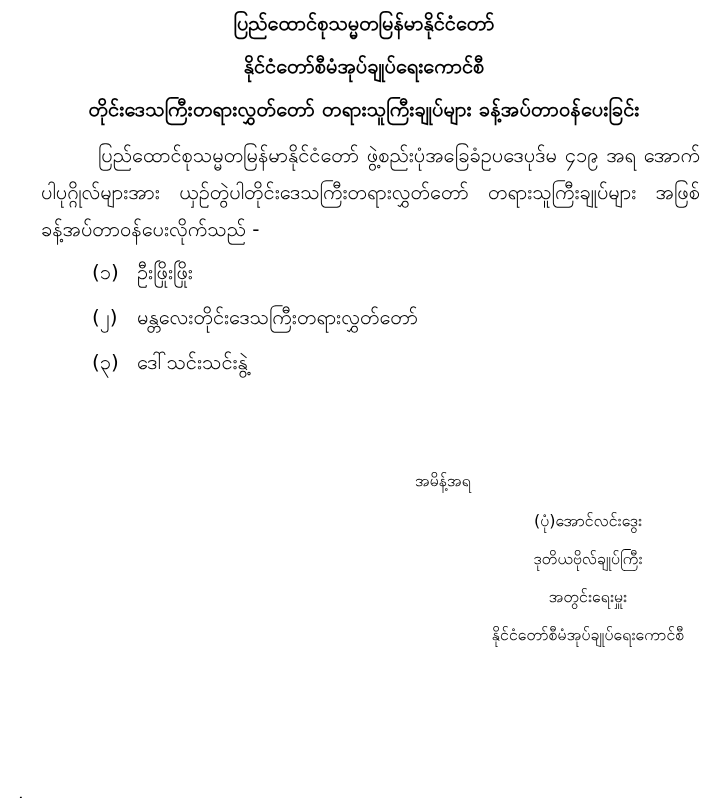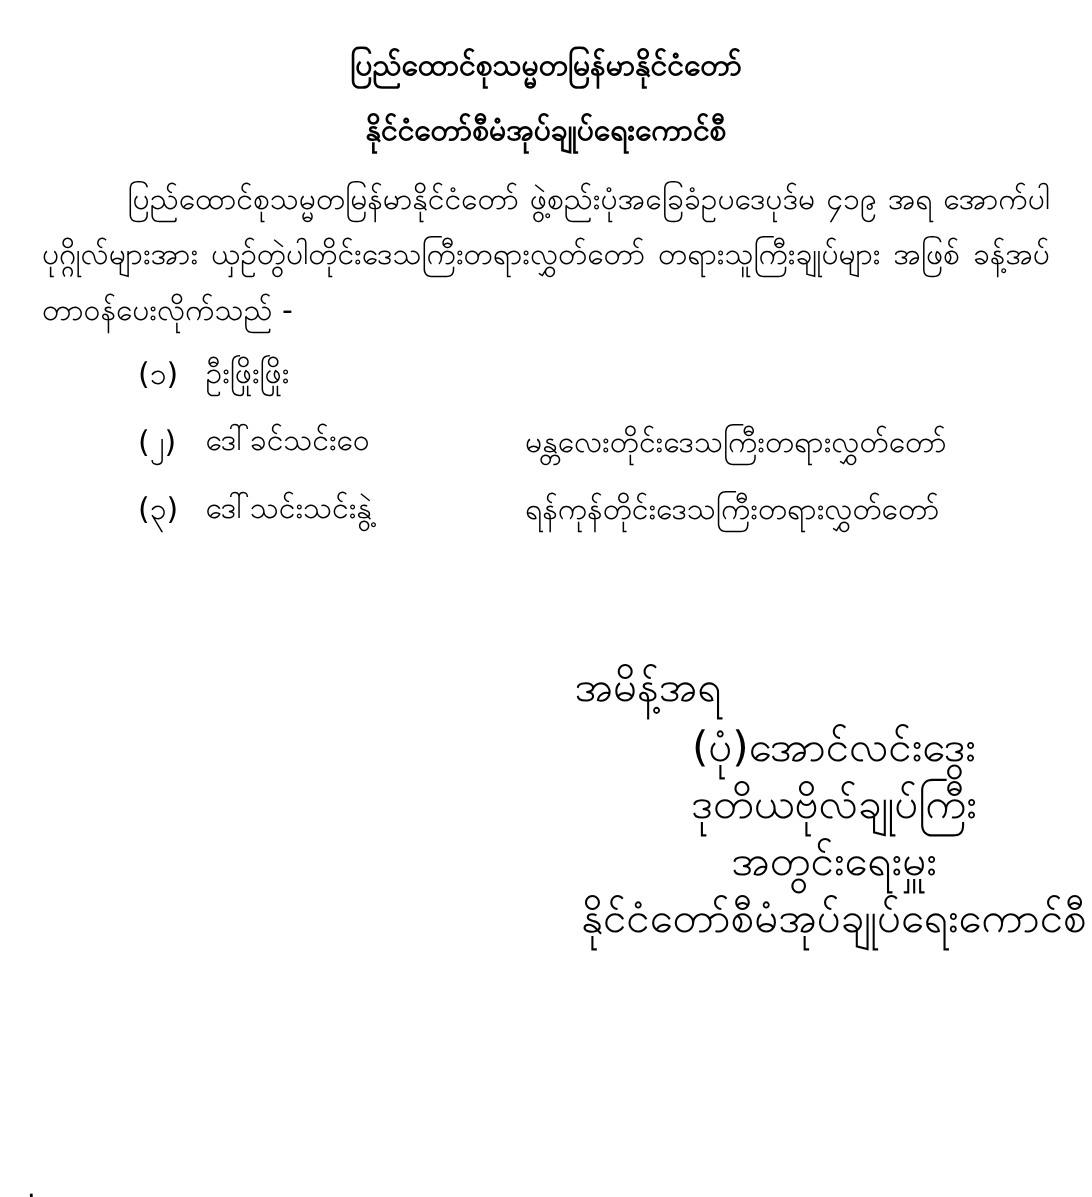--- a/index.html
+++ b/index.html
@@ -9,35 +9,35 @@
   }
   .doc-page {
     position: relative;
     width: 728px;
     height: 798px;
     background: #ffffff;
     color: #000000;
     font-family: "DejaVu Sans", "Liberation Sans", sans-serif;
     overflow: hidden;
     box-sizing: border-box;
-    padding-top: 28px;
+    padding-top: 8px;
   }
   .h-line {
     text-align: center;
     font-weight: 700;
     font-size: 20px;
     line-height: 30px;
     margin-bottom: 13px;
     white-space: nowrap;
   }
   .subject {
     letter-spacing: 0.2px;
   }
   .body-paragraph {
-    margin: 10px 28px 0 28px;
+    margin: 10px 28px 0 41px;
     font-size: 20px;
     line-height: 37px;
     text-align: justify;
     text-indent: 57px;
   }
   .appointments {
     margin-top: 8px;
   }
   .appt-row {
     display: flex;
@@ -53,21 +53,22 @@
   .appt-name {
     width: 213px;
     flex: 0 0 auto;
     font-family: Liberation Serif, serif;
   }
   .appt-court {
     flex: 1 1 auto;
   }
   .signature-block {
     margin-top: 88px;
-    font-size: 28px;
+    font-size: 16px;
+    margin-left: 32px;
   }
   .by-order {
     margin-left: 383px;
     line-height: 30px;
   }
   .sig-center {
     width: 340px;
     margin-left: 386px;
     margin-top: 10px;
     text-align: center;
@@ -85,37 +86,36 @@
     line-height: 6px;
   }
 </style>
 </head>
 <body>
 
 <div class="doc-page">
 
   <div class="h-line">ပြည်ထောင်စုသမ္မတမြန်မာနိုင်ငံတော်</div>
   <div class="h-line">နိုင်ငံတော်စီမံအုပ်ချုပ်ရေးကောင်စီ</div>
+  <div class="h-line subject">တိုင်းဒေသကြီးတရားလွှတ်တော် တရားသူကြီးချုပ်များ ခန့်အပ်တာဝန်ပေးခြင်း</div>
 
   <div class="body-paragraph">ပြည်ထောင်စုသမ္မတမြန်မာနိုင်ငံတော် ဖွဲ့စည်းပုံအခြေခံဥပဒေပုဒ်မ ၄၁၉ အရ အောက်ပါပုဂ္ဂိုလ်များအား ယှဉ်တွဲပါတိုင်းဒေသကြီးတရားလွှတ်တော် တရားသူကြီးချုပ်များ အဖြစ် ခန့်အပ်တာဝန်ပေးလိုက်သည် -</div>
 
   <div class="appointments">
     <div class="appt-row">
       <span class="appt-num">(၁)</span>
       <span class="appt-name">ဦးဖြိုးဖြိုး</span>
     </div>
     <div class="appt-row">
       <span class="appt-num">(၂)</span>
-      <span class="appt-name">ဒေါ်ခင်သင်းဝေ</span>
       <span class="appt-court">မန္တလေးတိုင်းဒေသကြီးတရားလွှတ်တော်</span>
     </div>
     <div class="appt-row">
       <span class="appt-num">(၃)</span>
       <span class="appt-name">ဒေါ်သင်းသင်းနွဲ့</span>
-      <span class="appt-court">ရန်ကုန်တိုင်းဒေသကြီးတရားလွှတ်တော်</span>
     </div>
   </div>
 
   <div class="signature-block">
     <div class="by-order">အမိန့်အရ</div>
     <div class="sig-center">
       <div class="sig-line">(ပုံ)အောင်လင်းဒွေး</div>
       <div class="sig-line">ဒုတိယဗိုလ်ချုပ်ကြီး</div>
       <div class="sig-line">အတွင်းရေးမှူး</div>
       <div class="sig-line">နိုင်ငံတော်စီမံအုပ်ချုပ်ရေးကောင်စီ</div>

